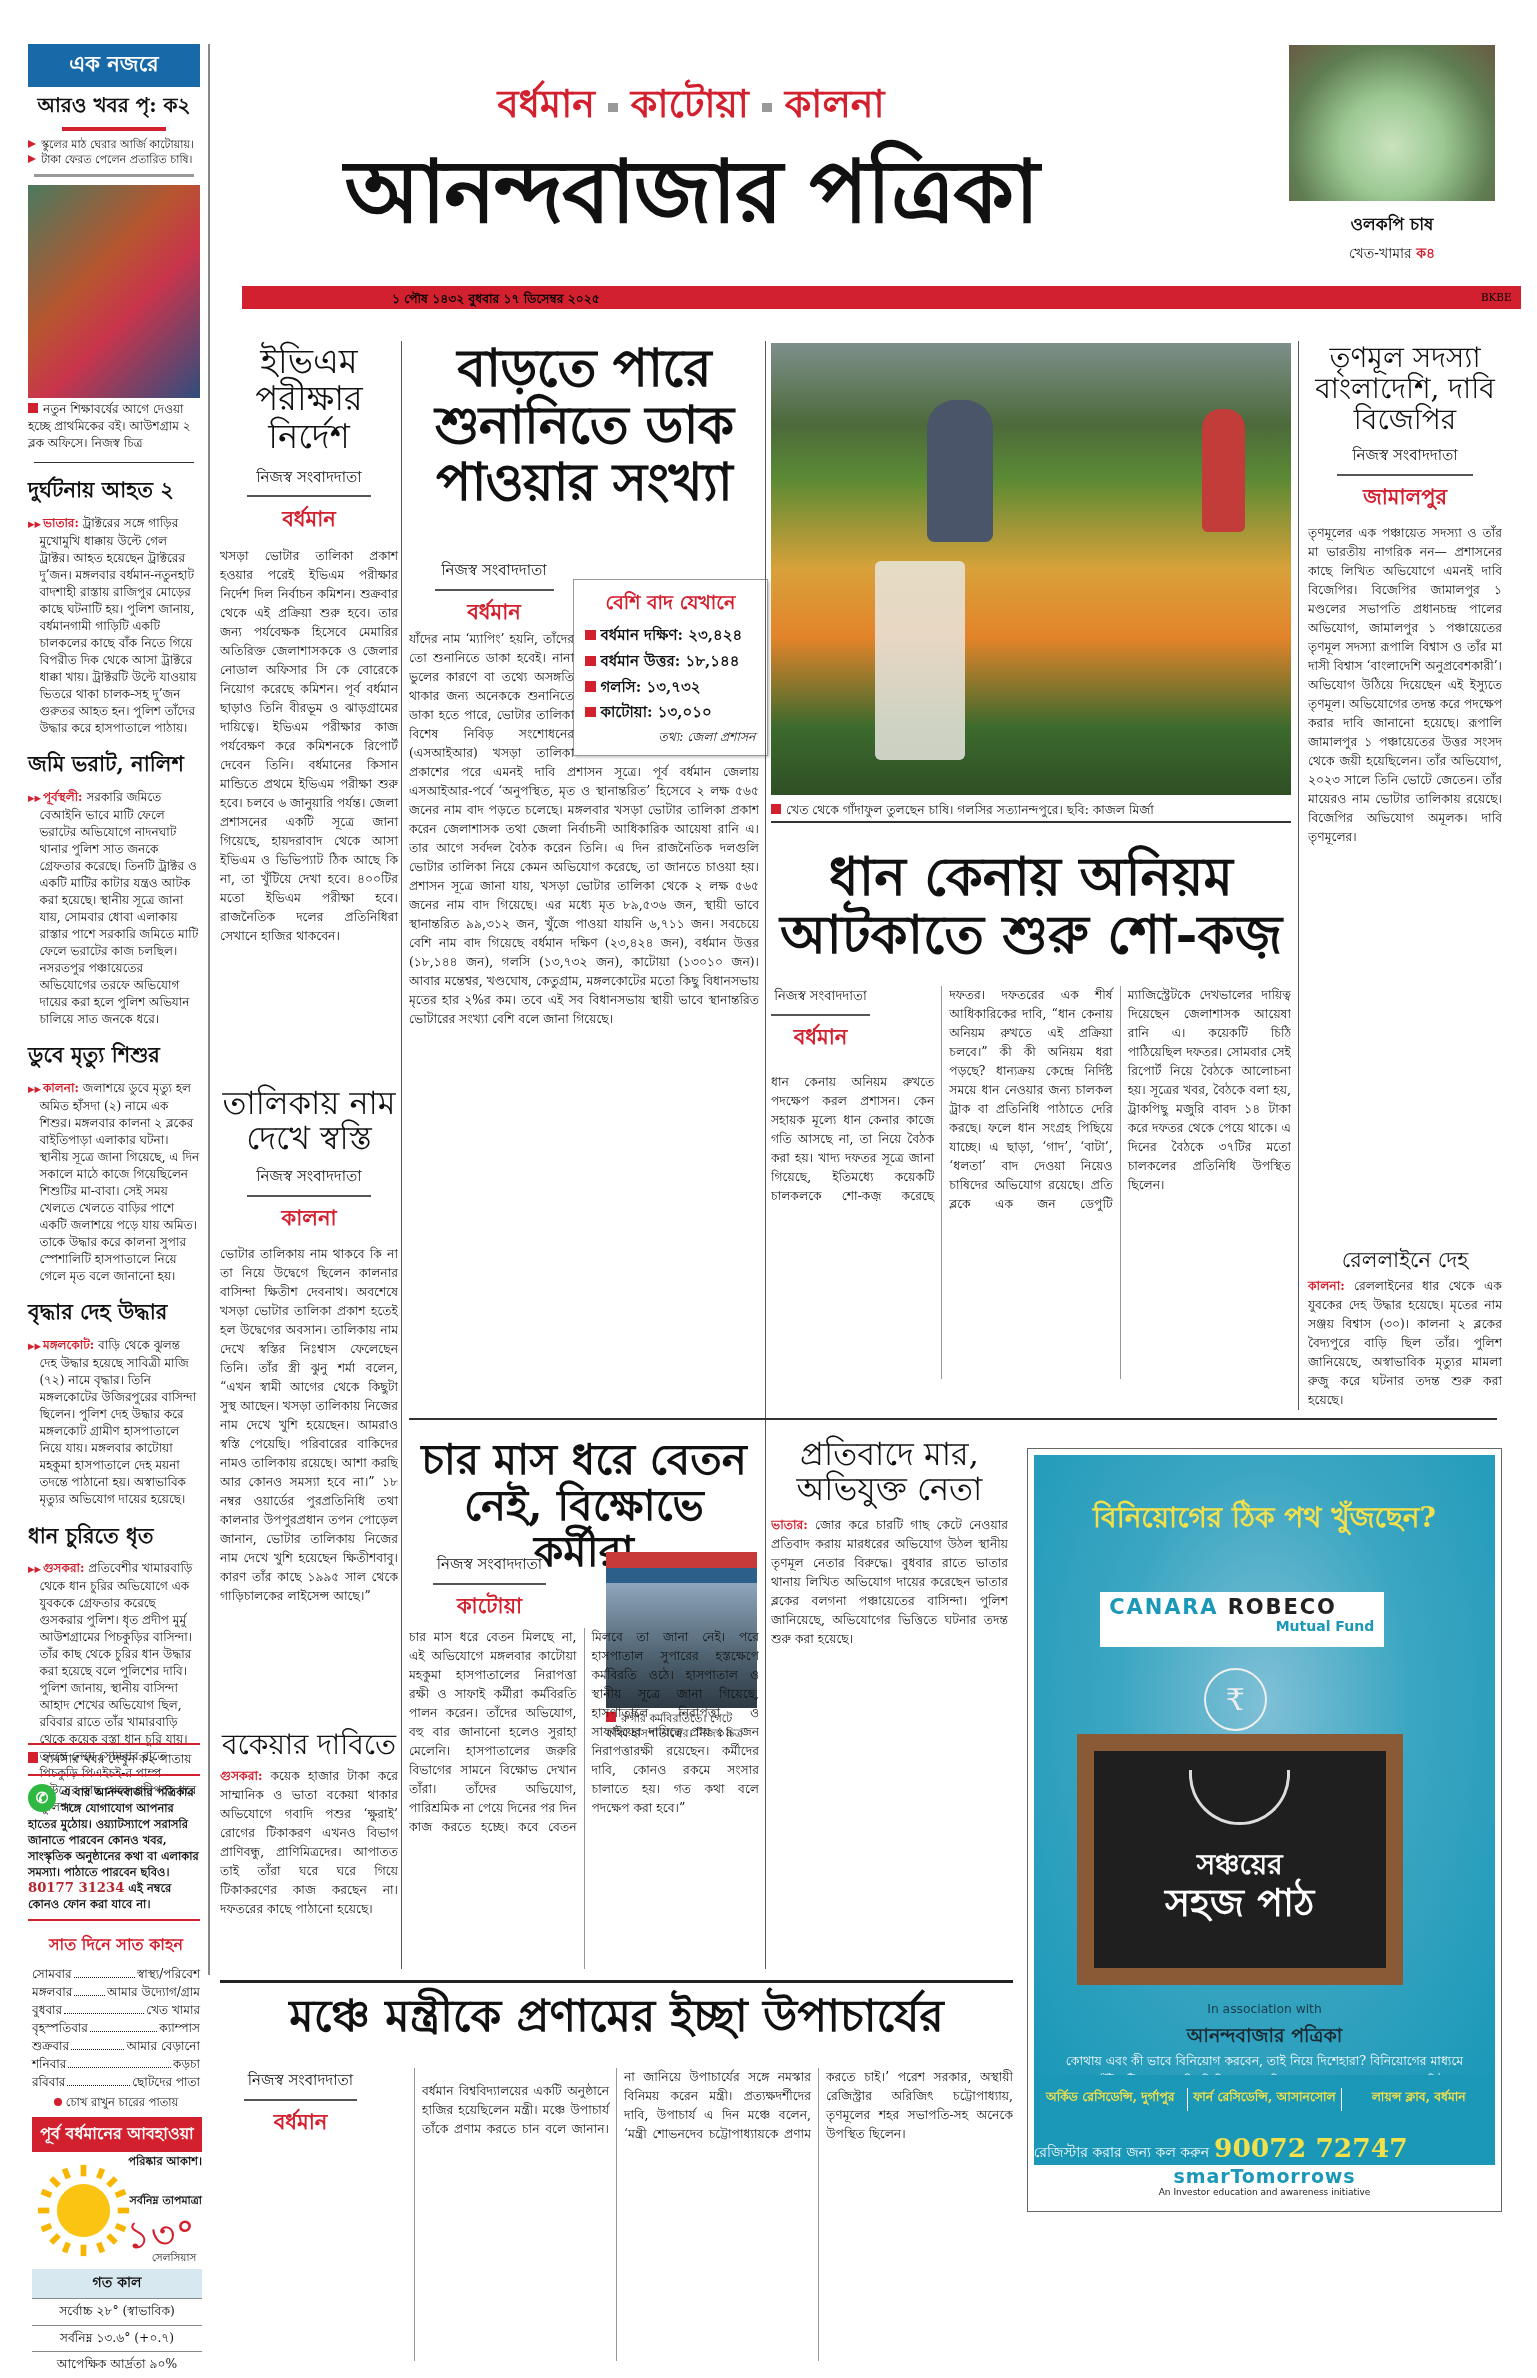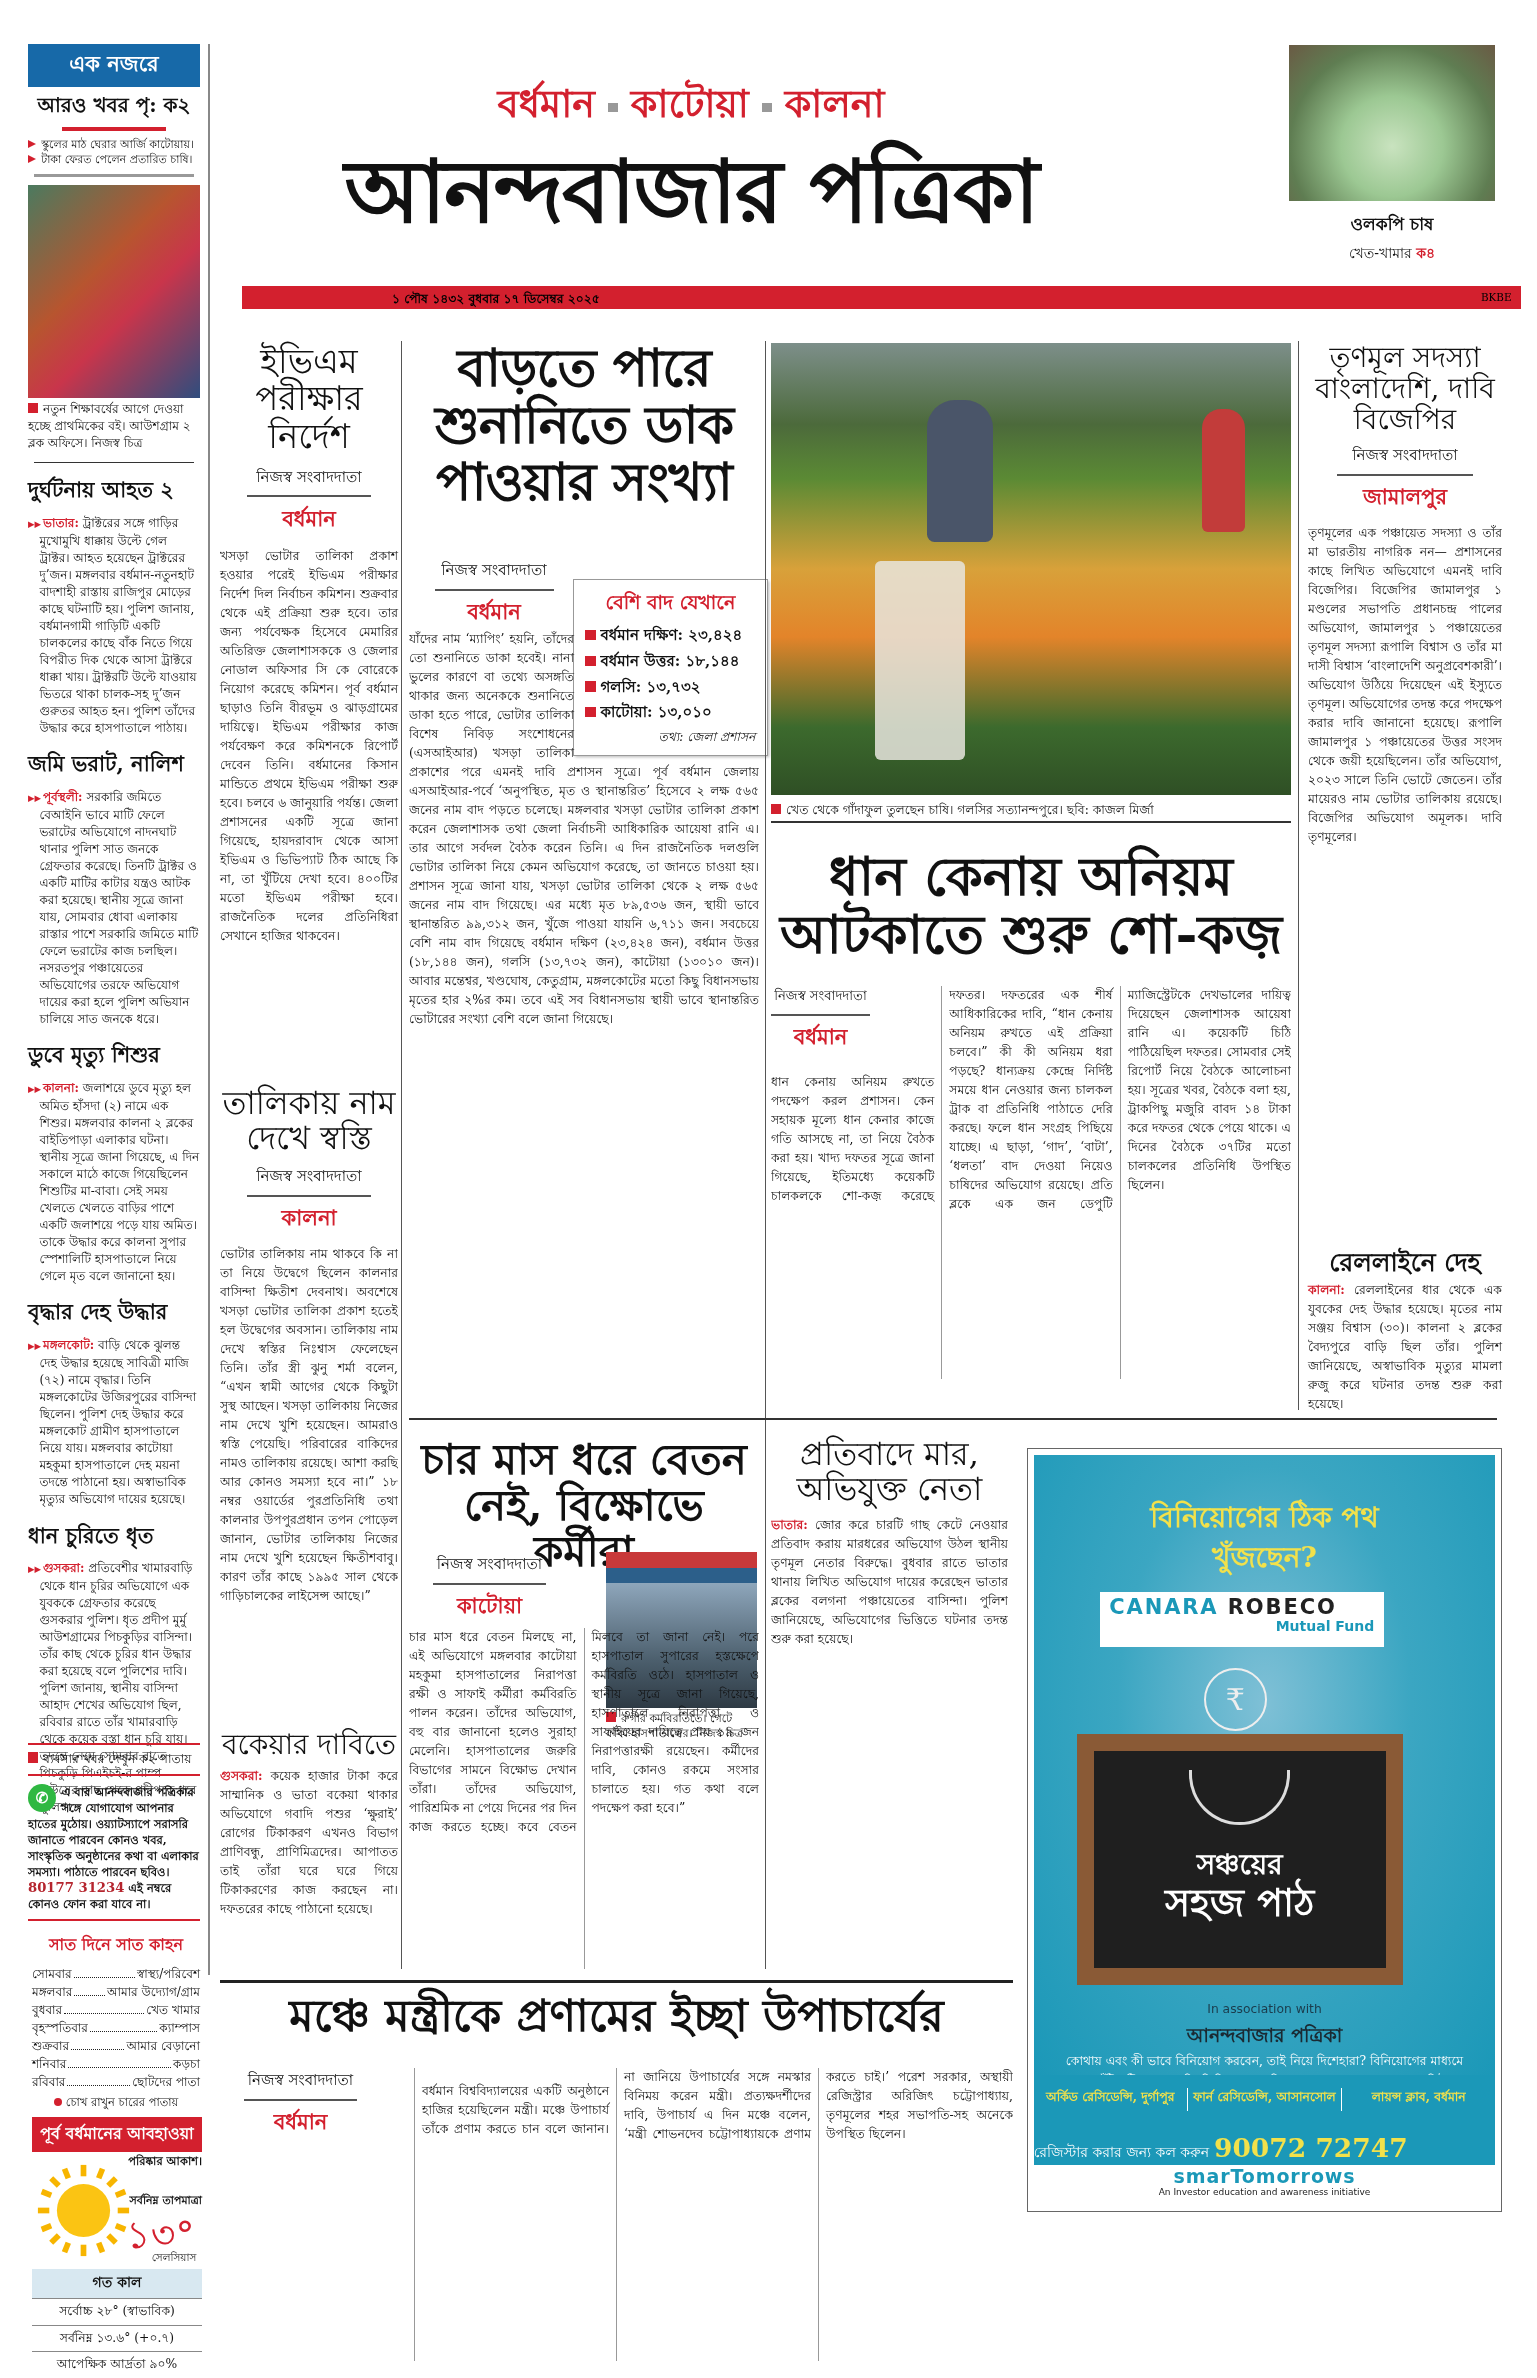--- a/index.html
+++ b/index.html
@@ -287,21 +287,21 @@
 <div class="abs" style="left:1308px;top:343px;width:194px;">
   <div class="hl" style="font-size:28px;font-weight:normal;">তৃণমূল সদস্যা বাংলাদেশি, দাবি বিজেপির</div>
   <div class="byline" style="margin-top:7.6px;">
     <div>নিজস্ব সংবাদদাতা</div>
     <div class="rule"></div>
     <div class="place">জামালপুর</div>
   </div>
   <div class="body-text" style="margin-top:7.6px;font-size:12.3px;line-height:19px;height:662px;overflow:hidden;">তৃণমূলের এক পঞ্চায়েত সদস্যা ও তাঁর মা ভারতীয় নাগরিক নন— প্রশাসনের কাছে লিখিত অভিযোগে এমনই দাবি বিজেপির। বিজেপির জামালপুর ১ মণ্ডলের সভাপতি প্রধানচন্দ্র পালের অভিযোগ, জামালপুর ১ পঞ্চায়েতের তৃণমূল সদস্যা রূপালি বিশ্বাস ও তাঁর মা দাসী বিশ্বাস ‘বাংলাদেশি অনুপ্রবেশকারী’। অভিযোগ উঠিয়ে দিয়েছেন এই ইস্যুতে তৃণমূল। অভিযোগের তদন্ত করে পদক্ষেপ করার দাবি জানানো হয়েছে। রূপালি জামালপুর ১ পঞ্চায়েতের উত্তর সংসদ থেকে জয়ী হয়েছিলেন। তাঁর অভিযোগ, ২০২৩ সালে তিনি ভোটে জেতেন। তাঁর মায়েরও নাম ভোটার তালিকায় রয়েছে। বিজেপির অভিযোগ অমূলক। দাবি তৃণমূলের।</div>
 </div>
 <div class="abs" style="left:1308px;top:1249px;width:194px;">
-  <div class="hl" style="font-size:25px;font-weight:bold;">রেললাইনে দেহ</div>
+  <div class="hl" style="font-size:21px;font-weight:normal;">রেললাইনে দেহ</div>
   <div class="body-text" style="font-size:12.3px;line-height:19px;margin-top:3.8px;">
     <span class="red" style="font-weight:bold;">কালনা:</span>
     <span>রেললাইনের ধার থেকে এক যুবকের দেহ উদ্ধার হয়েছে। মৃতের নাম সঞ্জয় বিশ্বাস (৩০)। কালনা ২ ব্লকের বৈদ্যপুরে বাড়ি ছিল তাঁর। পুলিশ জানিয়েছে, অস্বাভাবিক মৃত্যুর মামলা রুজু করে ঘটনার তদন্ত শুরু করা হয়েছে।</span>
   </div>
 </div>
 
 <div class="hline" style="left:409px;top:1418px;width:1088px;"></div>
 
 <div class="abs hl" style="left:409px;top:1437px;width:350px;font-size:42px;">চার মাস ধরে বেতন নেই, বিক্ষোভে কর্মীরা</div>
 <div class="abs" style="left:409px;top:1552px;width:161px;">
@@ -336,21 +336,21 @@
     <div class="place">বর্ধমান</div>
   </div>
 </div>
 <div class="abs body-text cols4" style="left:220px;top:2068px;width:793px;height:293px;overflow:hidden;font-size:12.3px;line-height:19px;">
   <div style="height:90px;"></div>
   <span>বর্ধমান বিশ্ববিদ্যালয়ের একটি অনুষ্ঠানে হাজির হয়েছিলেন মন্ত্রী। মঞ্চে উপাচার্য তাঁকে প্রণাম করতে চান বলে জানান। না জানিয়ে উপাচার্যের সঙ্গে নমস্কার বিনিময় করেন মন্ত্রী। প্রত্যক্ষদর্শীদের দাবি, উপাচার্য এ দিন মঞ্চে বলেন, ‘মন্ত্রী শোভনদেব চট্টোপাধ্যায়কে প্রণাম করতে চাই।’ পরেশ সরকার, অস্থায়ী রেজিস্ট্রার অরিজিৎ চট্টোপাধ্যায়, তৃণমূলের শহর সভাপতি-সহ অনেকে উপস্থিত ছিলেন।</span>
 </div>
 
 <div id="ad" class="abs">
   <div class="ad-bg abs" style="left:5.7px;top:5.7px;right:5.7px;height:620px;">
-    <div class="abs" style="left:0;right:0;top:43px;text-align:center;color:#f2e14b;font-weight:bold;font-size:28px;line-height:40px;padding:0 99px;">বিনিয়োগের ঠিক পথ খুঁজছেন?</div>
+    <div class="abs" style="left:0;right:0;top:43px;text-align:center;color:#f2e14b;font-weight:bold;font-size:28px;line-height:40px;padding:0 59px;">বিনিয়োগের ঠিক পথ খুঁজছেন?</div>
     <div class="abs" style="left:66px;top:137px;width:284px;height:55px;background:#fff;padding:3.8px 9.5px;box-sizing:border-box;">
       <div style="font-family:'DejaVu Sans',sans-serif;font-weight:bold;font-size:21px;letter-spacing:1.9px;">
         <span style="color:#1b98b8;">CANARA</span>
         <span style="color:#222;">ROBECO</span>
       </div>
       <div style="text-align:right;color:#1b98b8;font-family:'DejaVu Sans',sans-serif;font-weight:bold;font-size:14px;margin-top:-1.9px;">Mutual Fund</div>
     </div>
     <div class="abs" style="left:170px;top:213px;width:59px;height:59px;border:2.8px solid #eee;border-radius:50%;color:#eee;text-align:center;line-height:59px;font-size:30px;">₹</div>
     <div class="abs" style="left:43px;top:279px;width:326px;height:251px;background:#8a5a36;padding:17px;box-sizing:border-box;">
       <div style="width:100%;height:100%;background:#1f1f1f;position:relative;">

